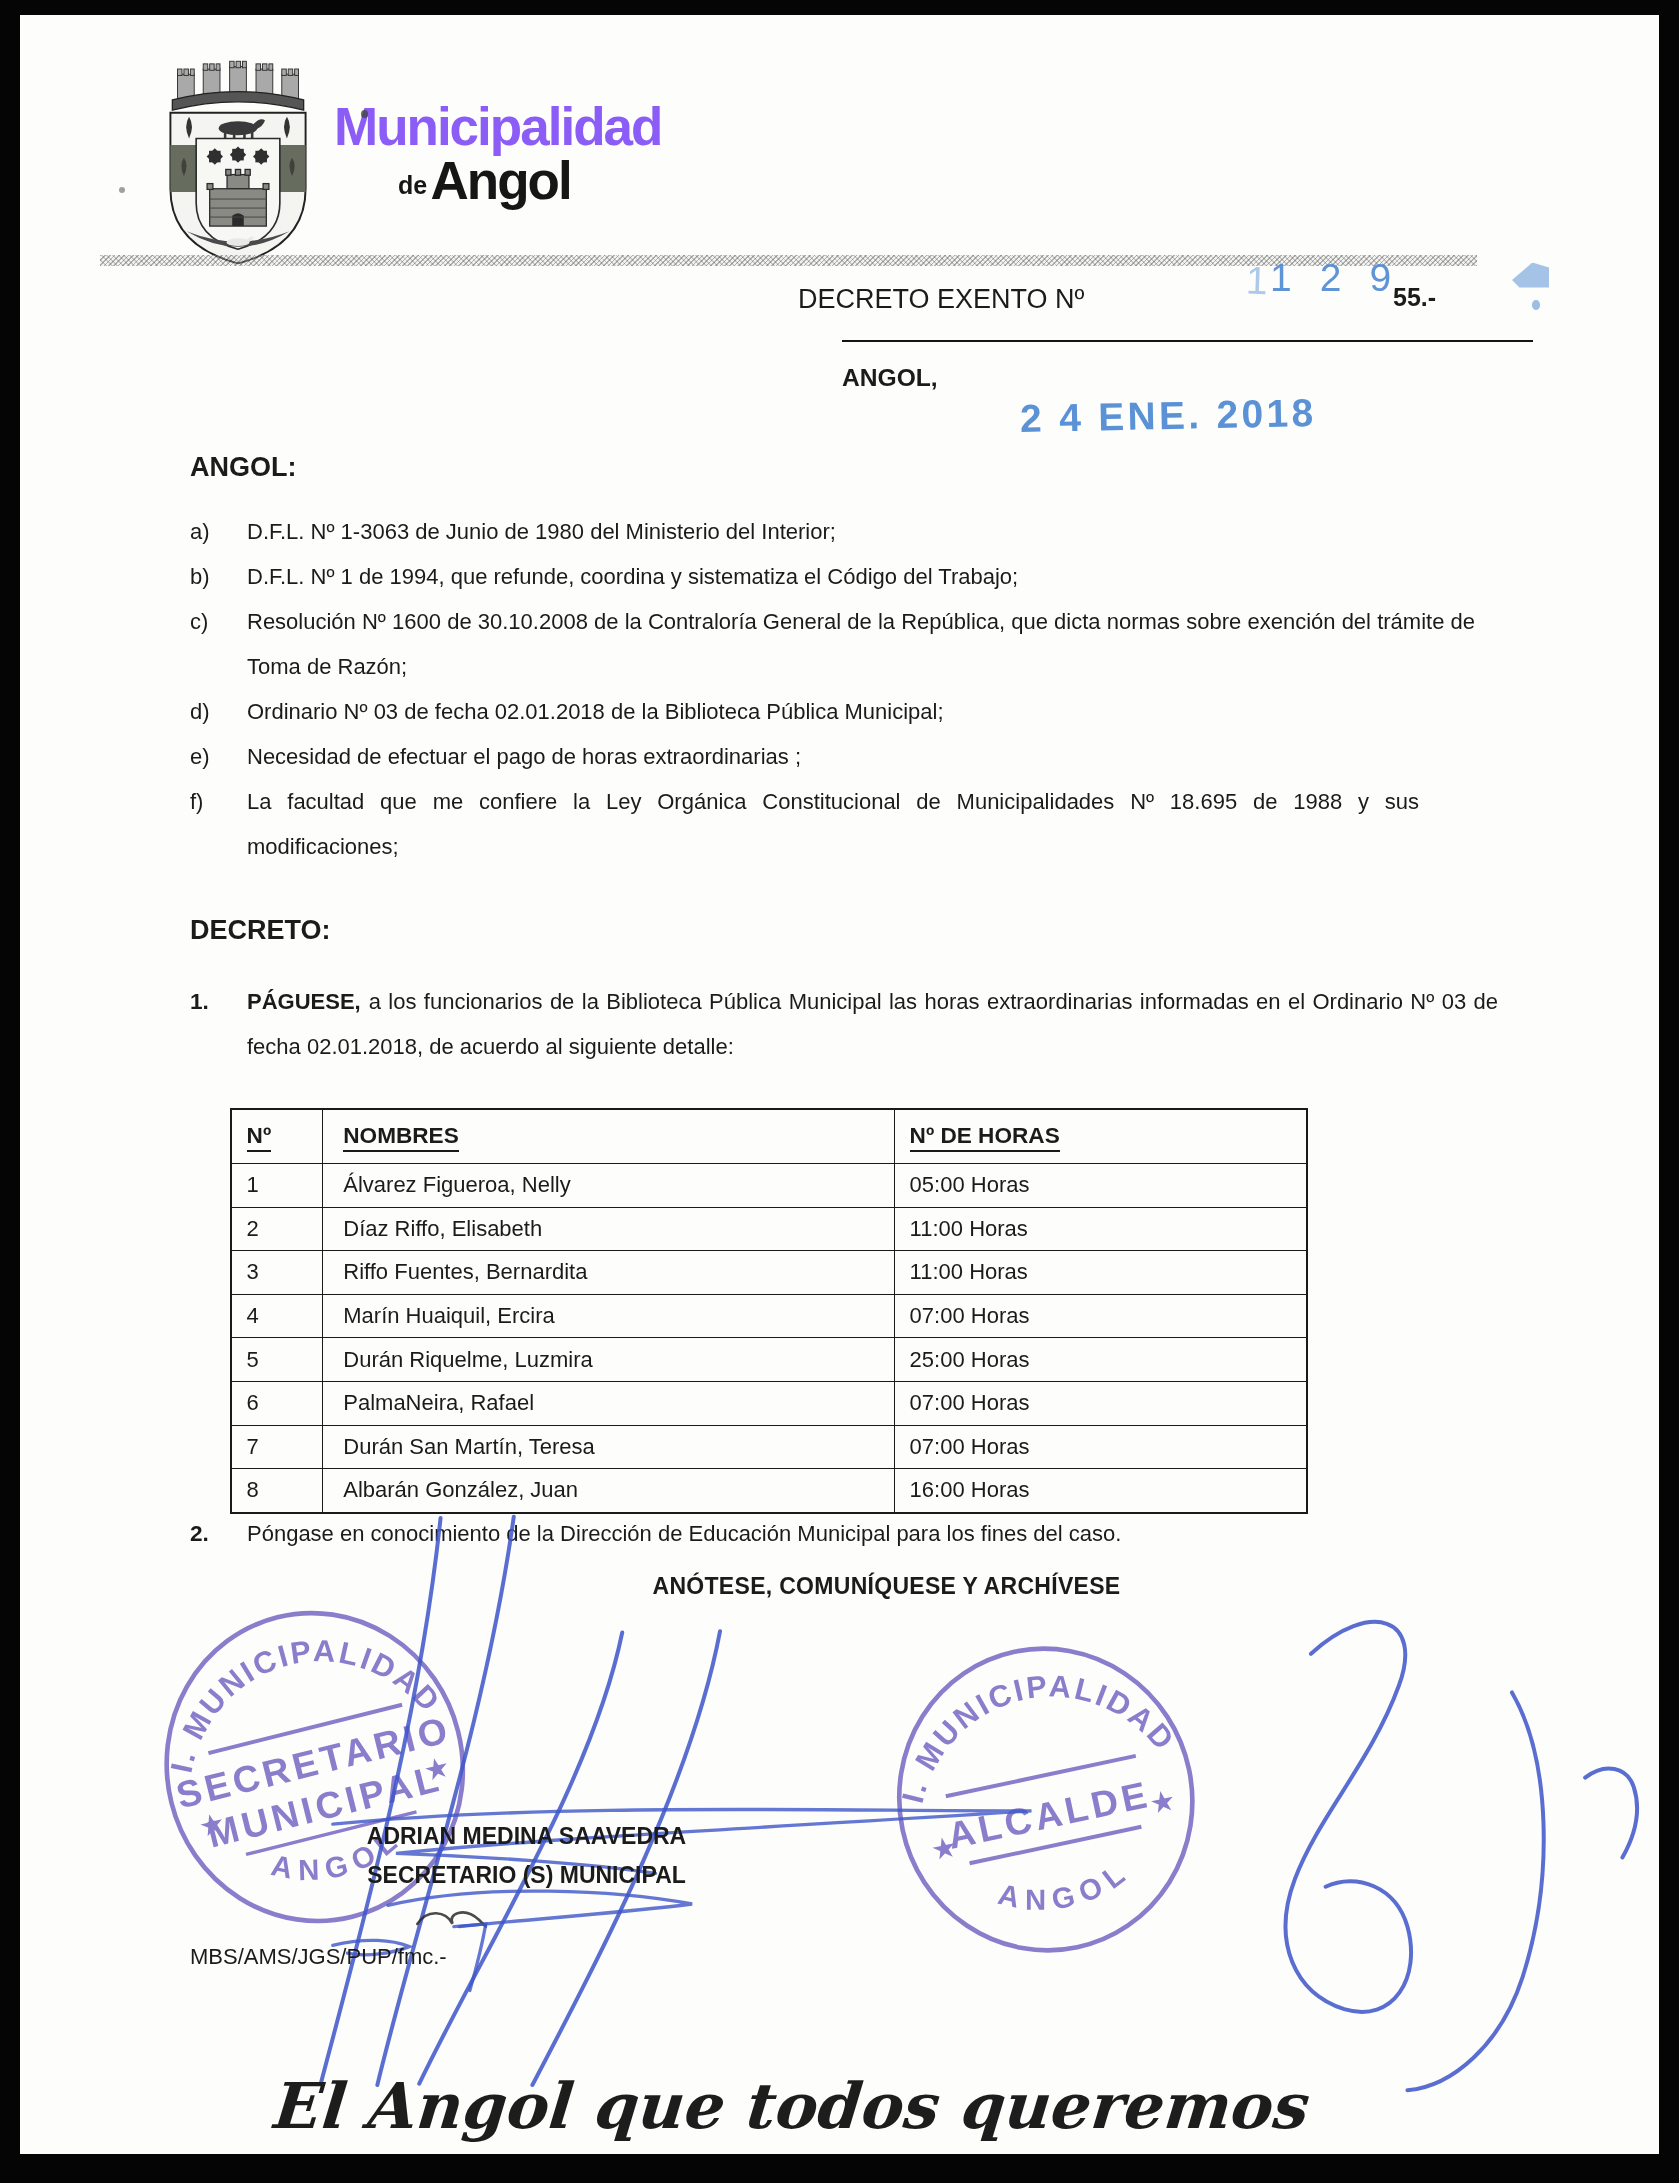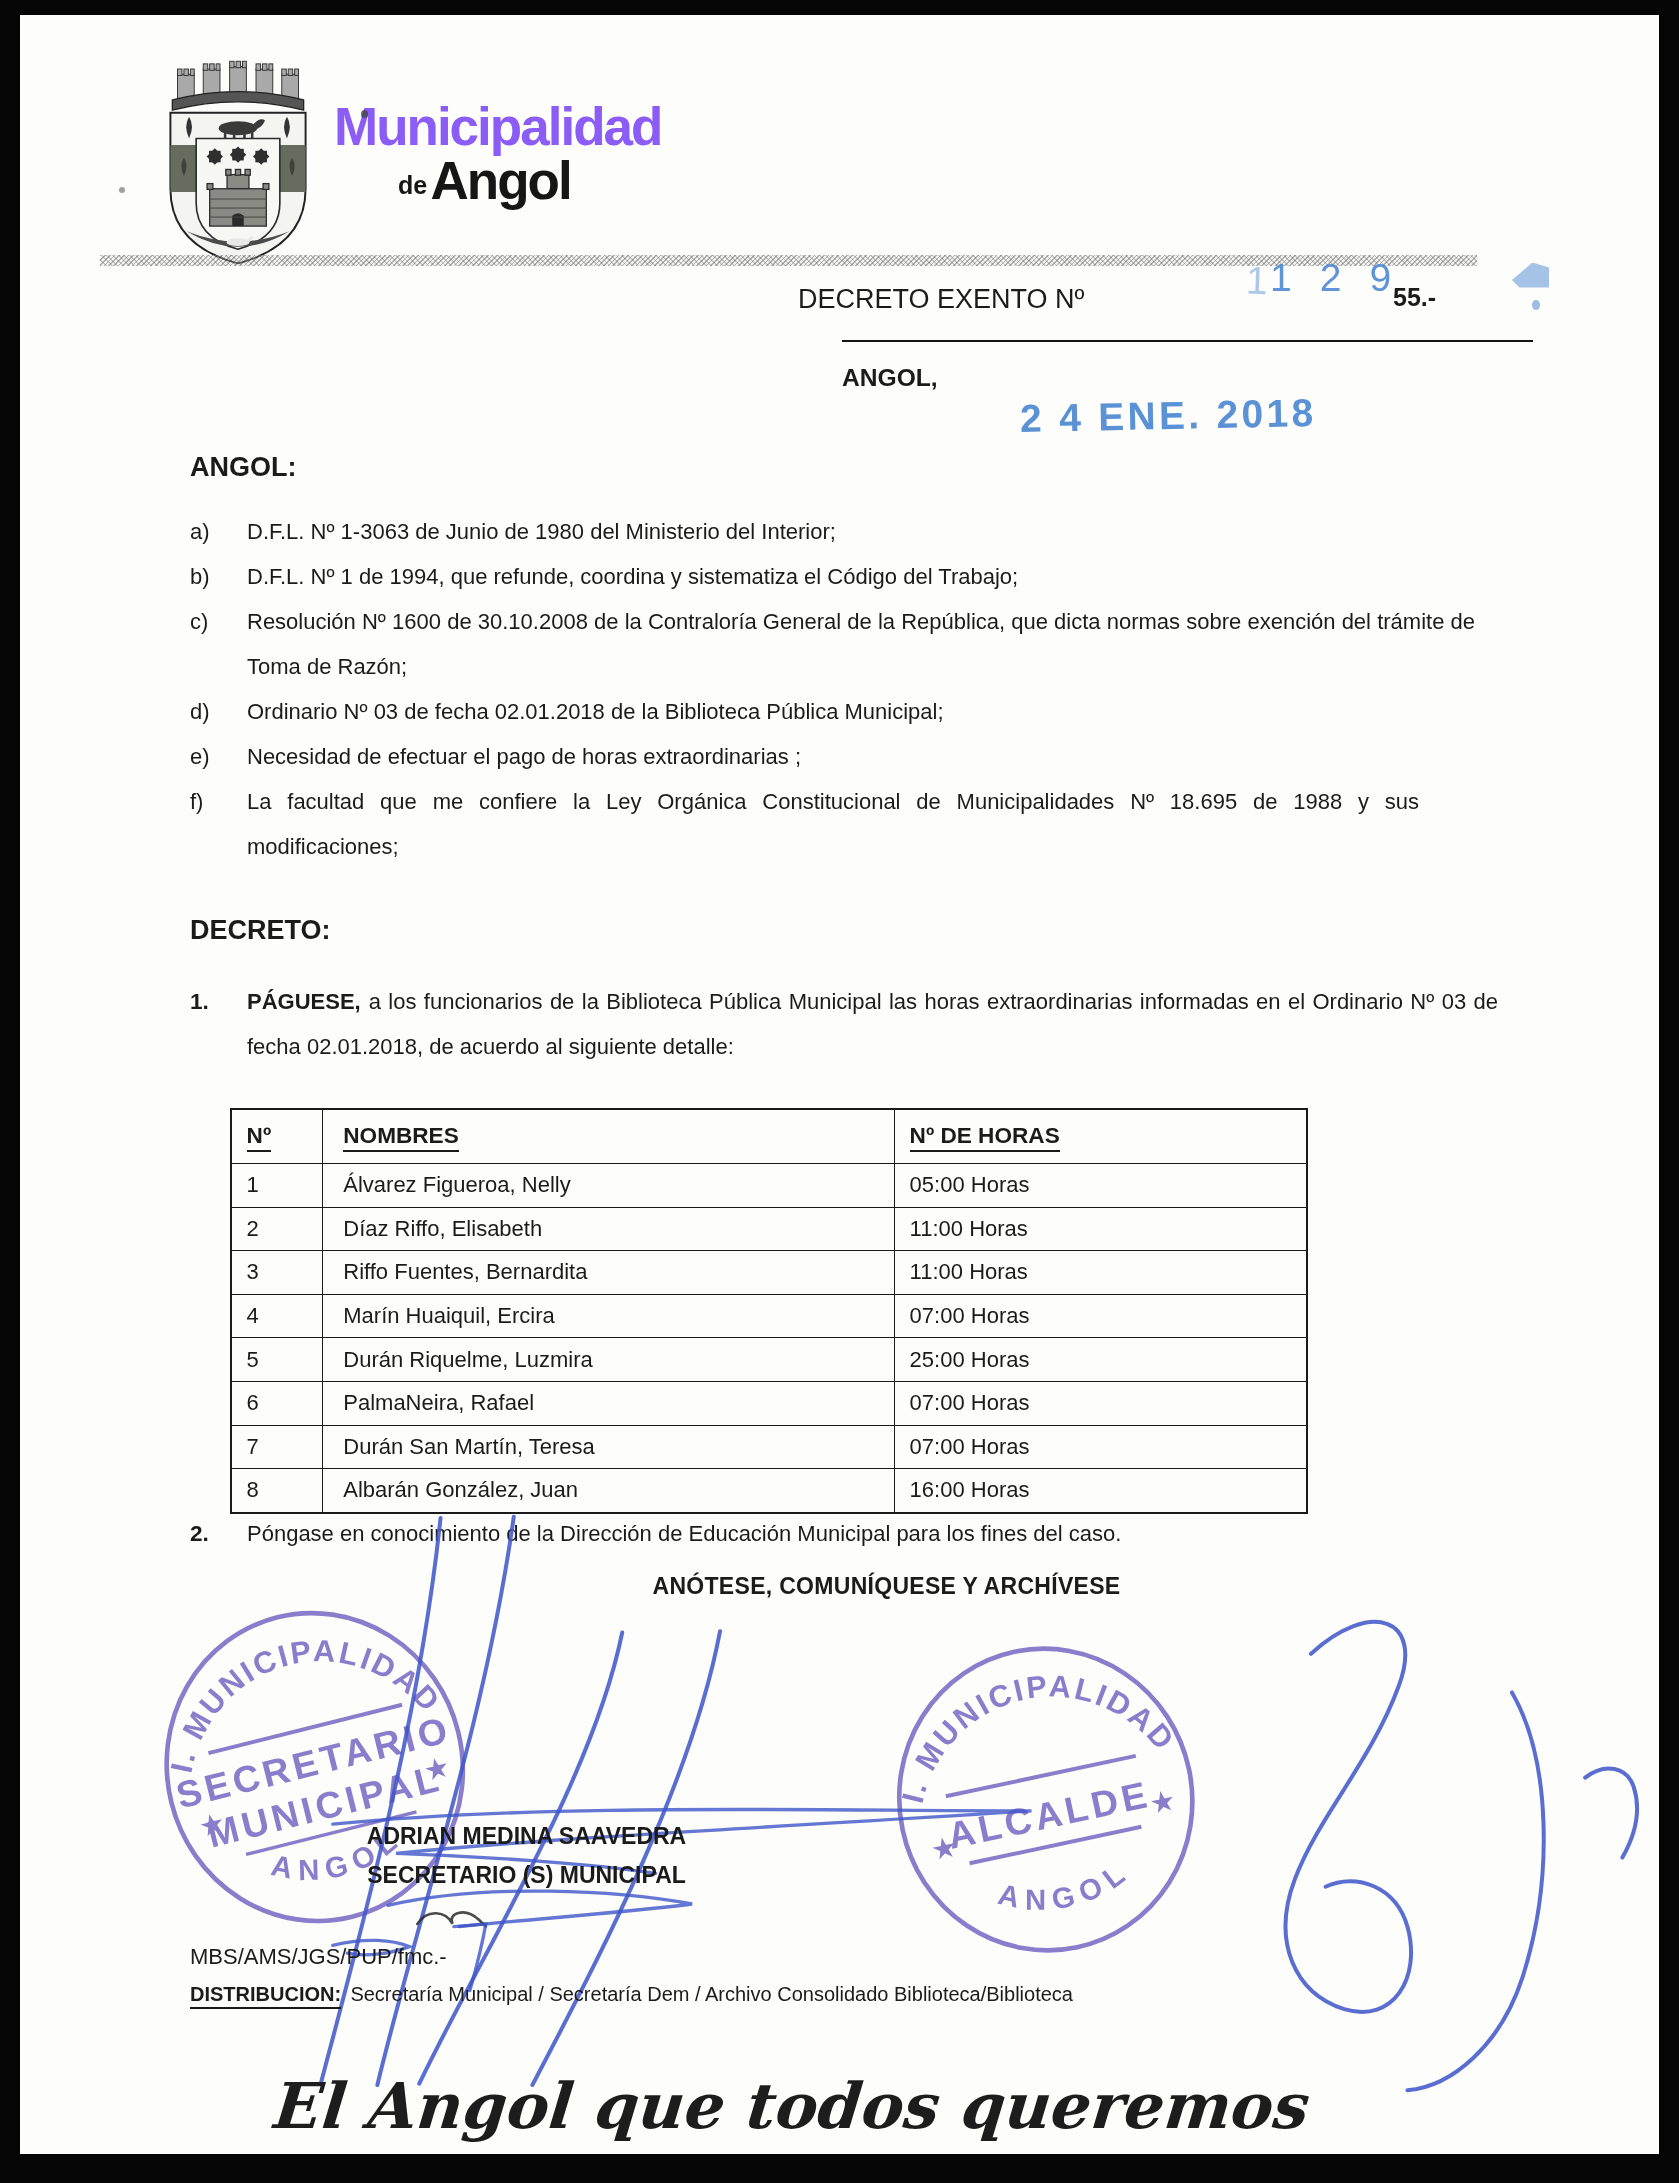--- a/index.html
+++ b/index.html
@@ -350,20 +350,17 @@
     <path class="sigdark" d="M597 2868 C612 2845 640 2848 650 2868 C642 2852 668 2842 690 2862 L700 2872"></path>
     <path class="sigthin" d="M652 2872 L700 2868 C694 2902 684 2940 676 2968"></path>
   </svg>
 
   <div class="signame signame-left">
     <div class="nm">ADRIAN MEDINA SAAVEDRA</div>
     <div class="nt">SECRETARIO (S) MUNICIPAL</div>
   </div>
 
   <div class="initials">MBS/AMS/JGS/PUP/fmc.-</div>
-  <div class="dist">
-    <span class="dl">DISTRIBUCION:</span><span class="dt">Secretaría Municipal / Secretaría Dem / Archivo Consolidado Biblioteca/Biblioteca</span>
-  </div>
   <div class="slogan">El Angol que todos queremos</div>
 
  </div>
 </div>
 
 
 </body></html>

